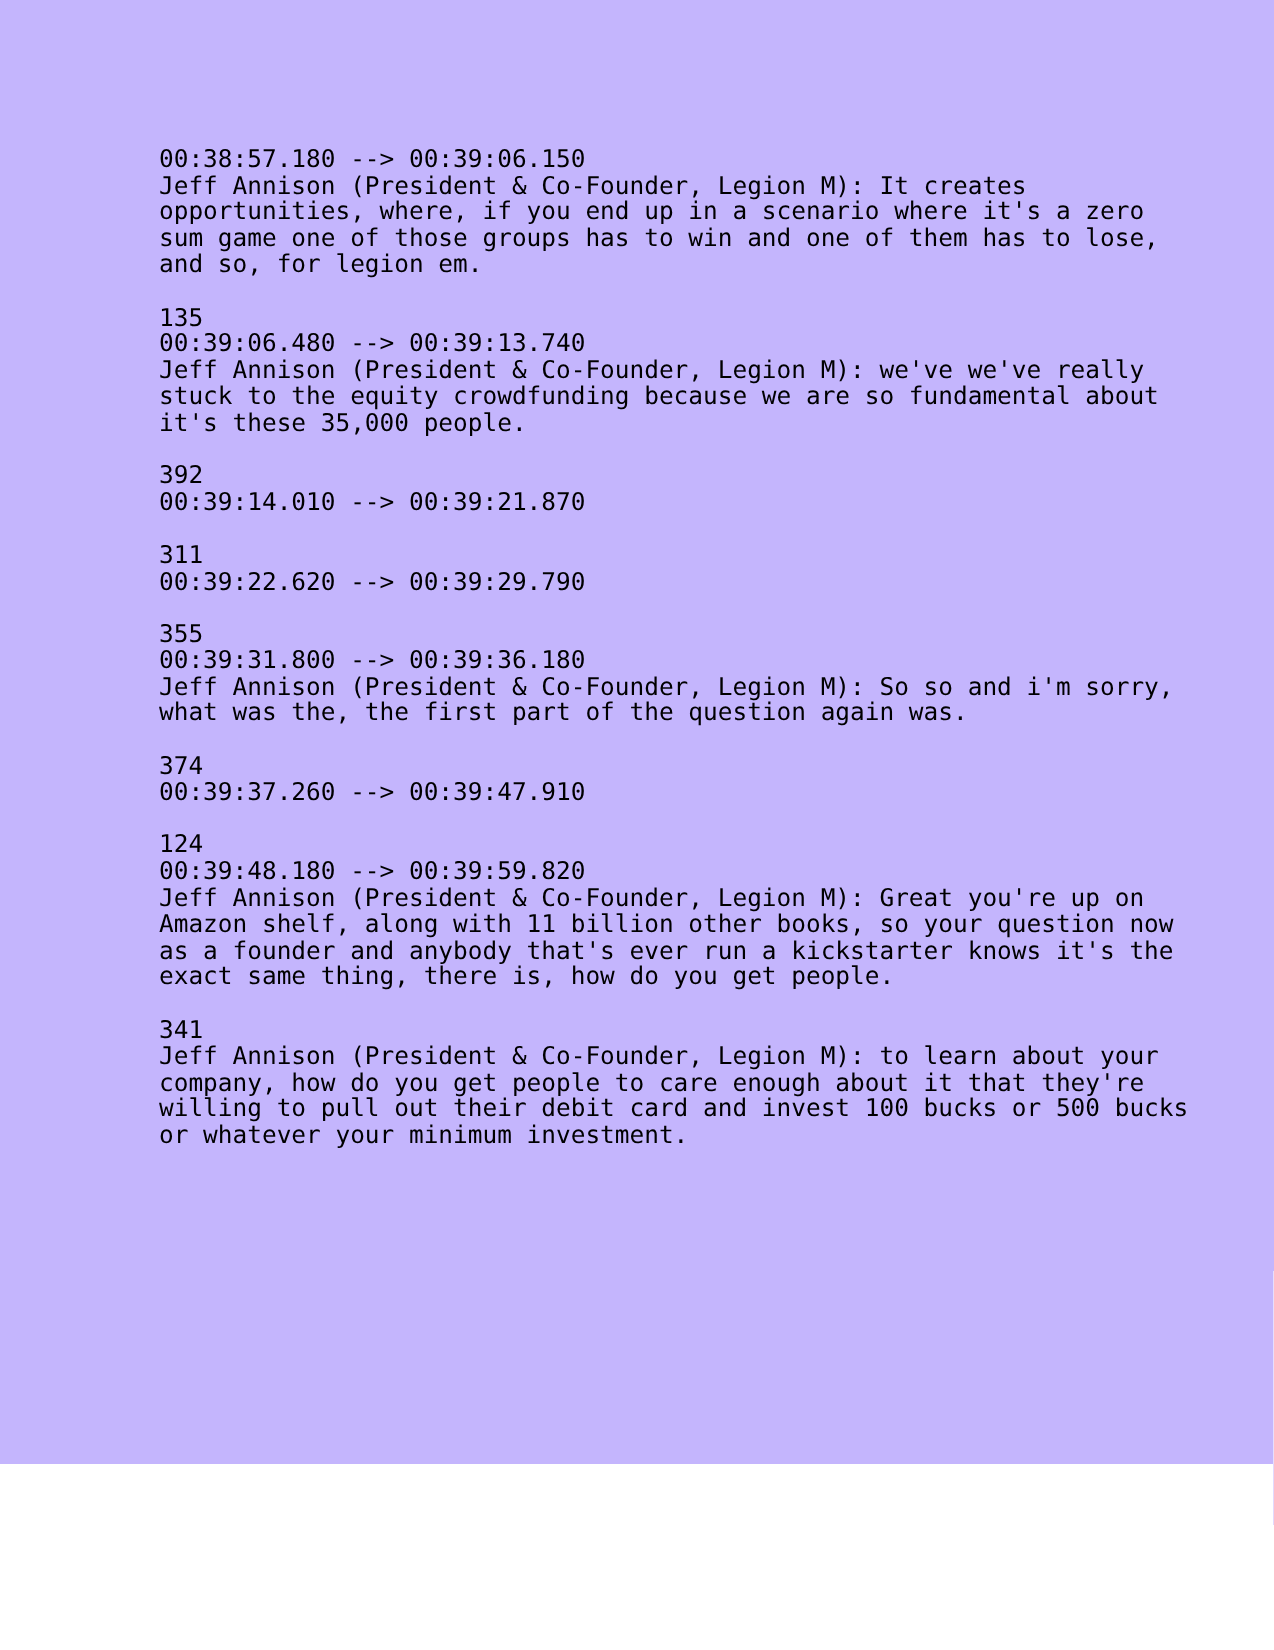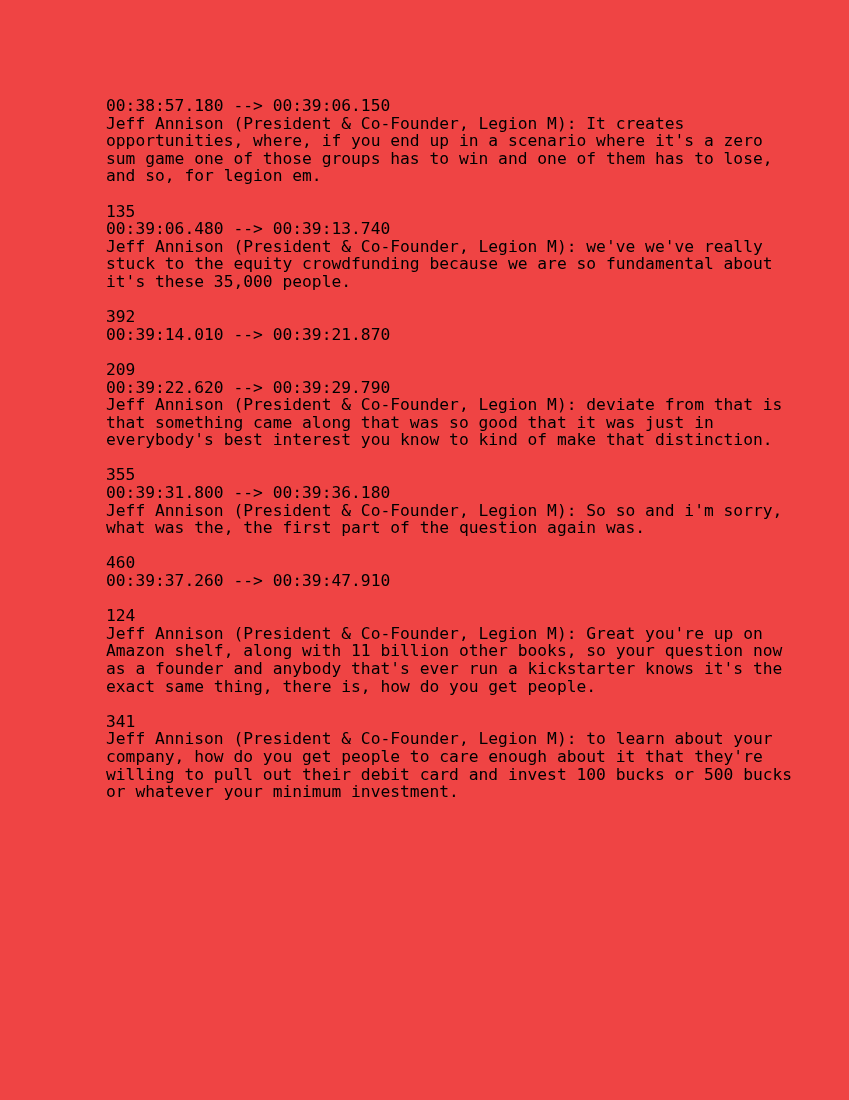--- a/index.html
+++ b/index.html
@@ -3,22 +3,22 @@
 <meta charset="utf-8">
 <style>
   html, body {
     margin: 0;
     padding: 0;
     background: #ffffff;
   }
   .page {
     position: relative;
     width: 849px;
-    height: 1100px;
-    background: #ef4444;
+    height: 976px;
+    background: #c4b5fd;
     overflow: hidden;
   }
   .transcript {
     position: absolute;
     left: 106px;
     top: 97px;
     font-family: "DejaVu Sans Mono", "Liberation Mono", monospace;
     font-size: 16.3px;
     line-height: 17.6px;
     color: #000000;
@@ -53,41 +53,39 @@
 stuck to the equity crowdfunding because we are so fundamental about
 it's these 35,000 people.</div>
     </div>
 
     <div class="cue">
       <div class="cue-number">392</div>
       <div class="cue-time">00:39:14.010 --&gt; 00:39:21.870</div>
     </div>
 
     <div class="cue">
-      <div class="cue-number">209</div>
+      <div class="cue-number">311</div>
       <div class="cue-time">00:39:22.620 --&gt; 00:39:29.790</div>
-      <div class="cue-text">Jeff Annison (President &amp; Co-Founder, Legion M): deviate from that is
-that something came along that was so good that it was just in
-everybody's best interest you know to kind of make that distinction.</div>
     </div>
 
     <div class="cue">
       <div class="cue-number">355</div>
       <div class="cue-time">00:39:31.800 --&gt; 00:39:36.180</div>
       <div class="cue-text">Jeff Annison (President &amp; Co-Founder, Legion M): So so and i'm sorry,
 what was the, the first part of the question again was.</div>
     </div>
 
     <div class="cue">
-      <div class="cue-number">460</div>
+      <div class="cue-number">374</div>
       <div class="cue-time">00:39:37.260 --&gt; 00:39:47.910</div>
     </div>
 
     <div class="cue">
       <div class="cue-number">124</div>
+      <div class="cue-time">00:39:48.180 --&gt; 00:39:59.820</div>
       <div class="cue-text">Jeff Annison (President &amp; Co-Founder, Legion M): Great you're up on
 Amazon shelf, along with 11 billion other books, so your question now
 as a founder and anybody that's ever run a kickstarter knows it's the
 exact same thing, there is, how do you get people.</div>
     </div>
 
     <div class="cue">
       <div class="cue-number">341</div>
       <div class="cue-text">Jeff Annison (President &amp; Co-Founder, Legion M): to learn about your
 company, how do you get people to care enough about it that they're

